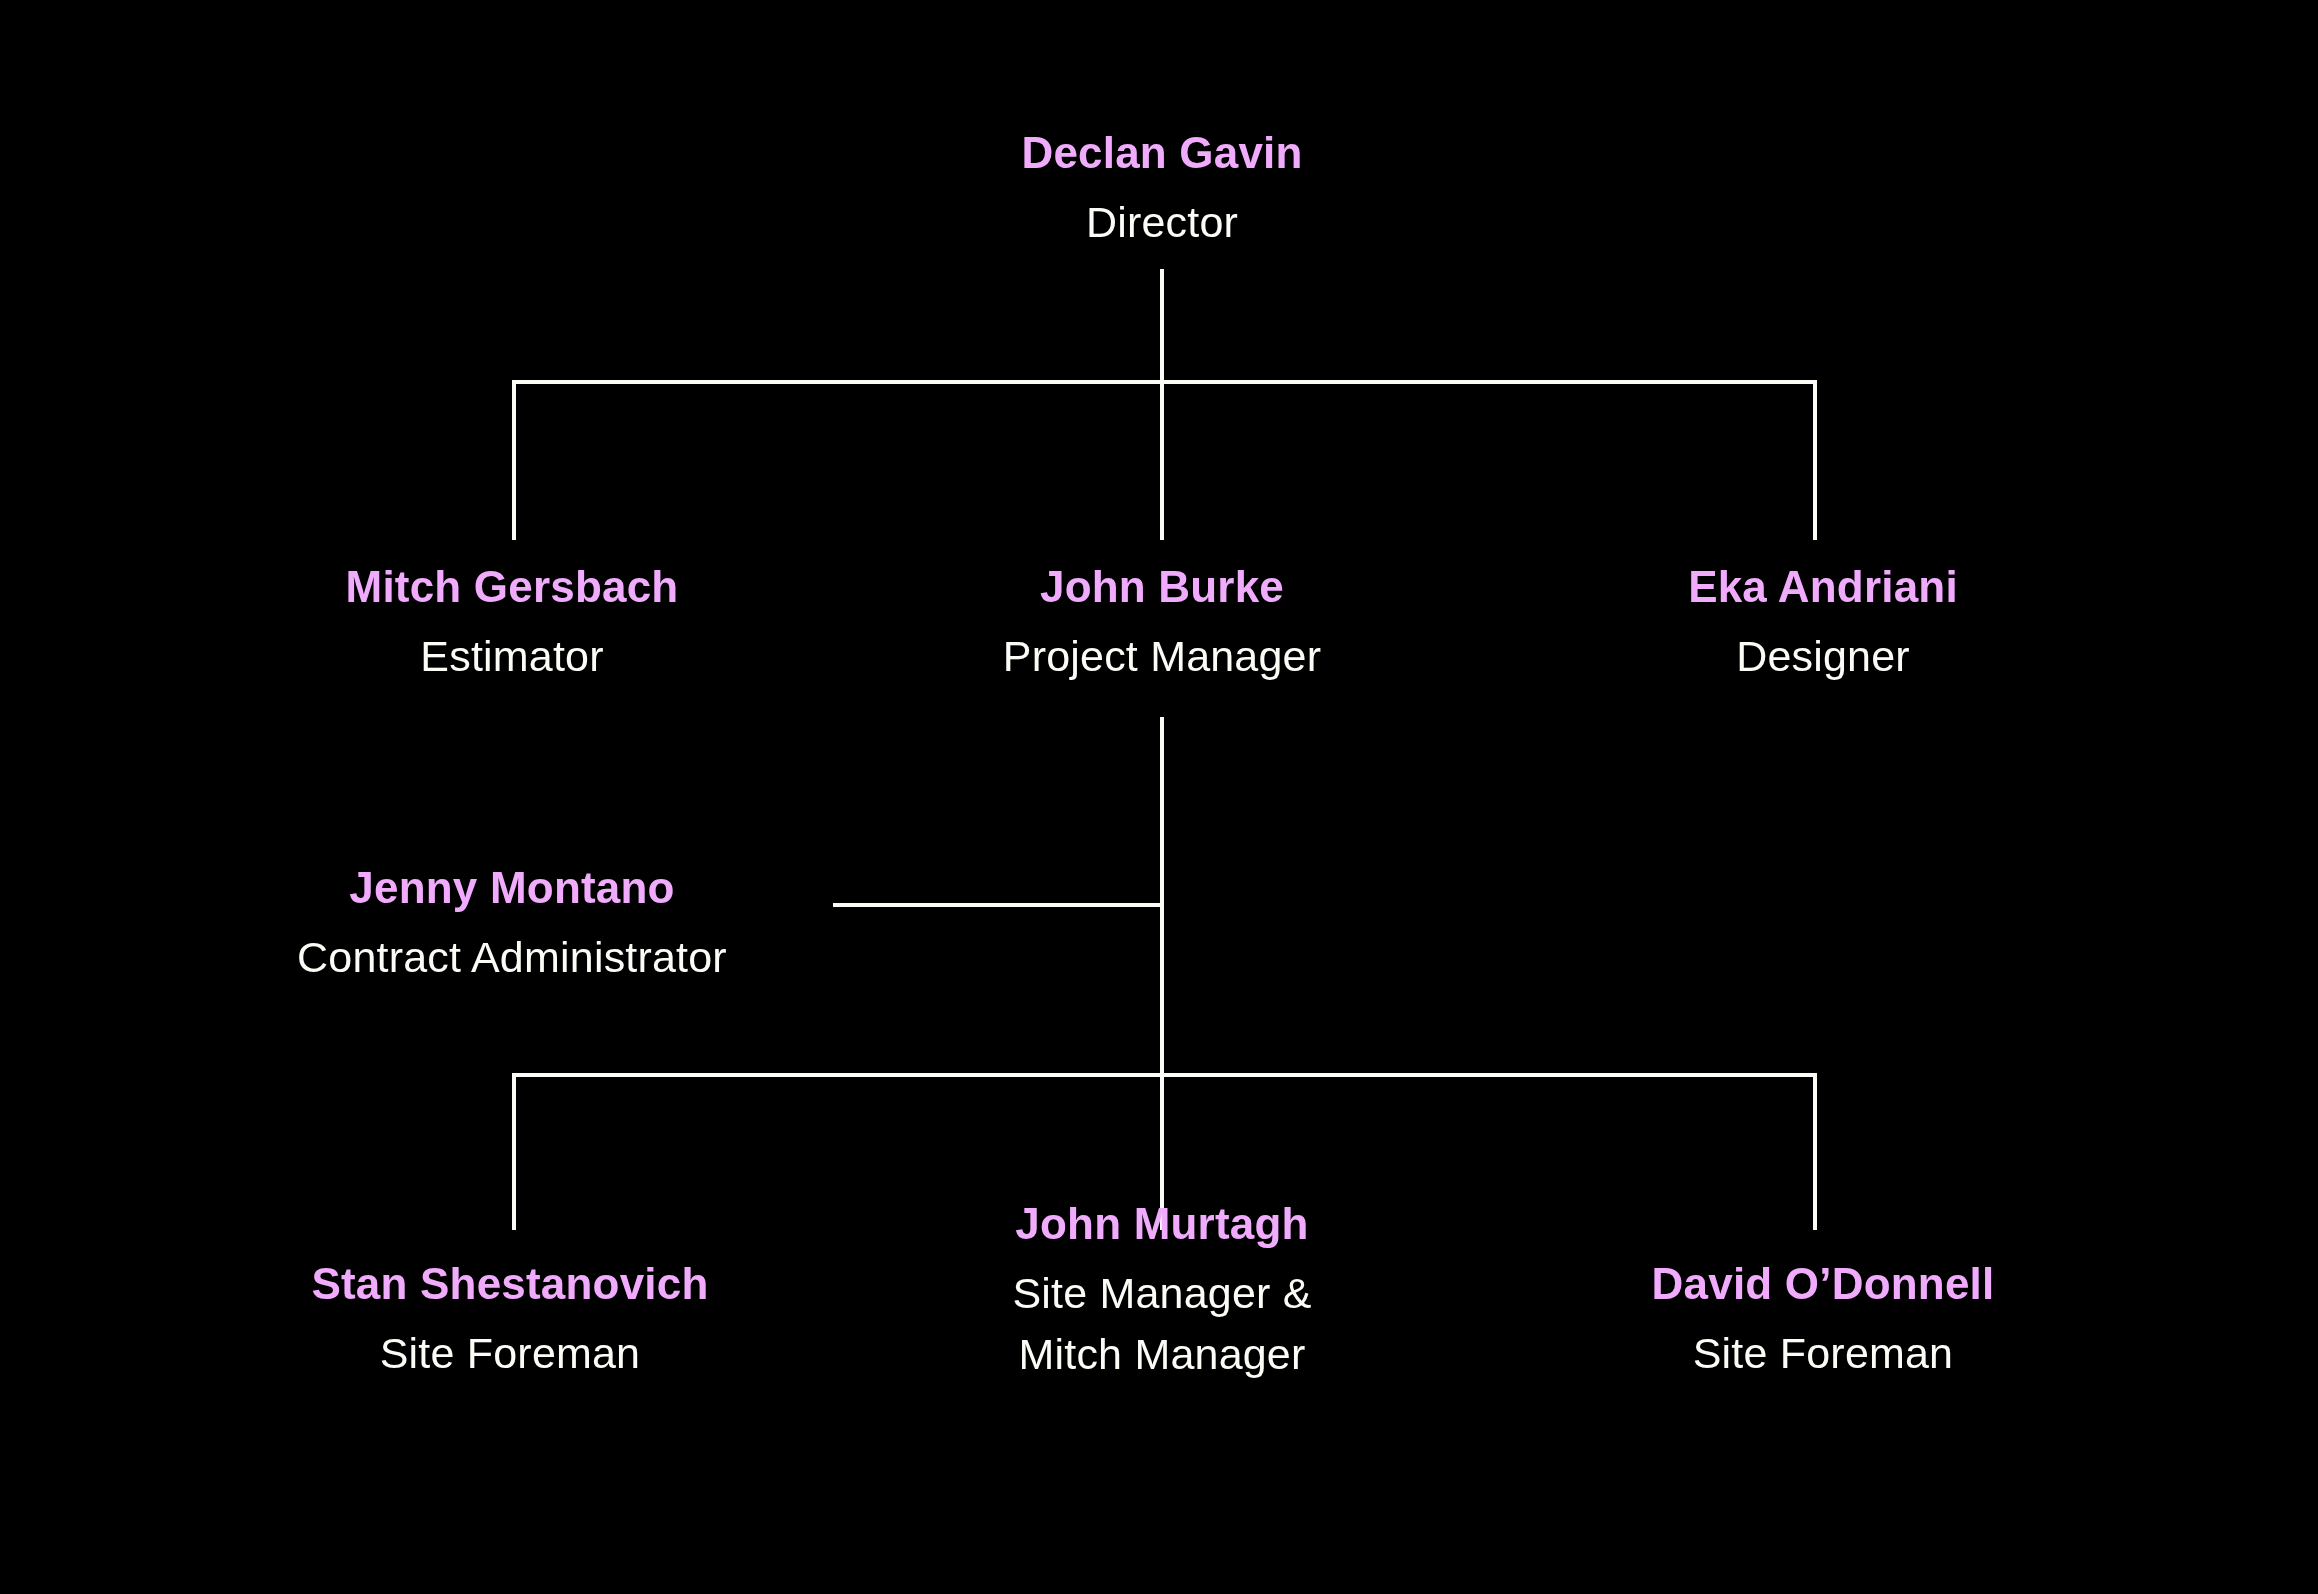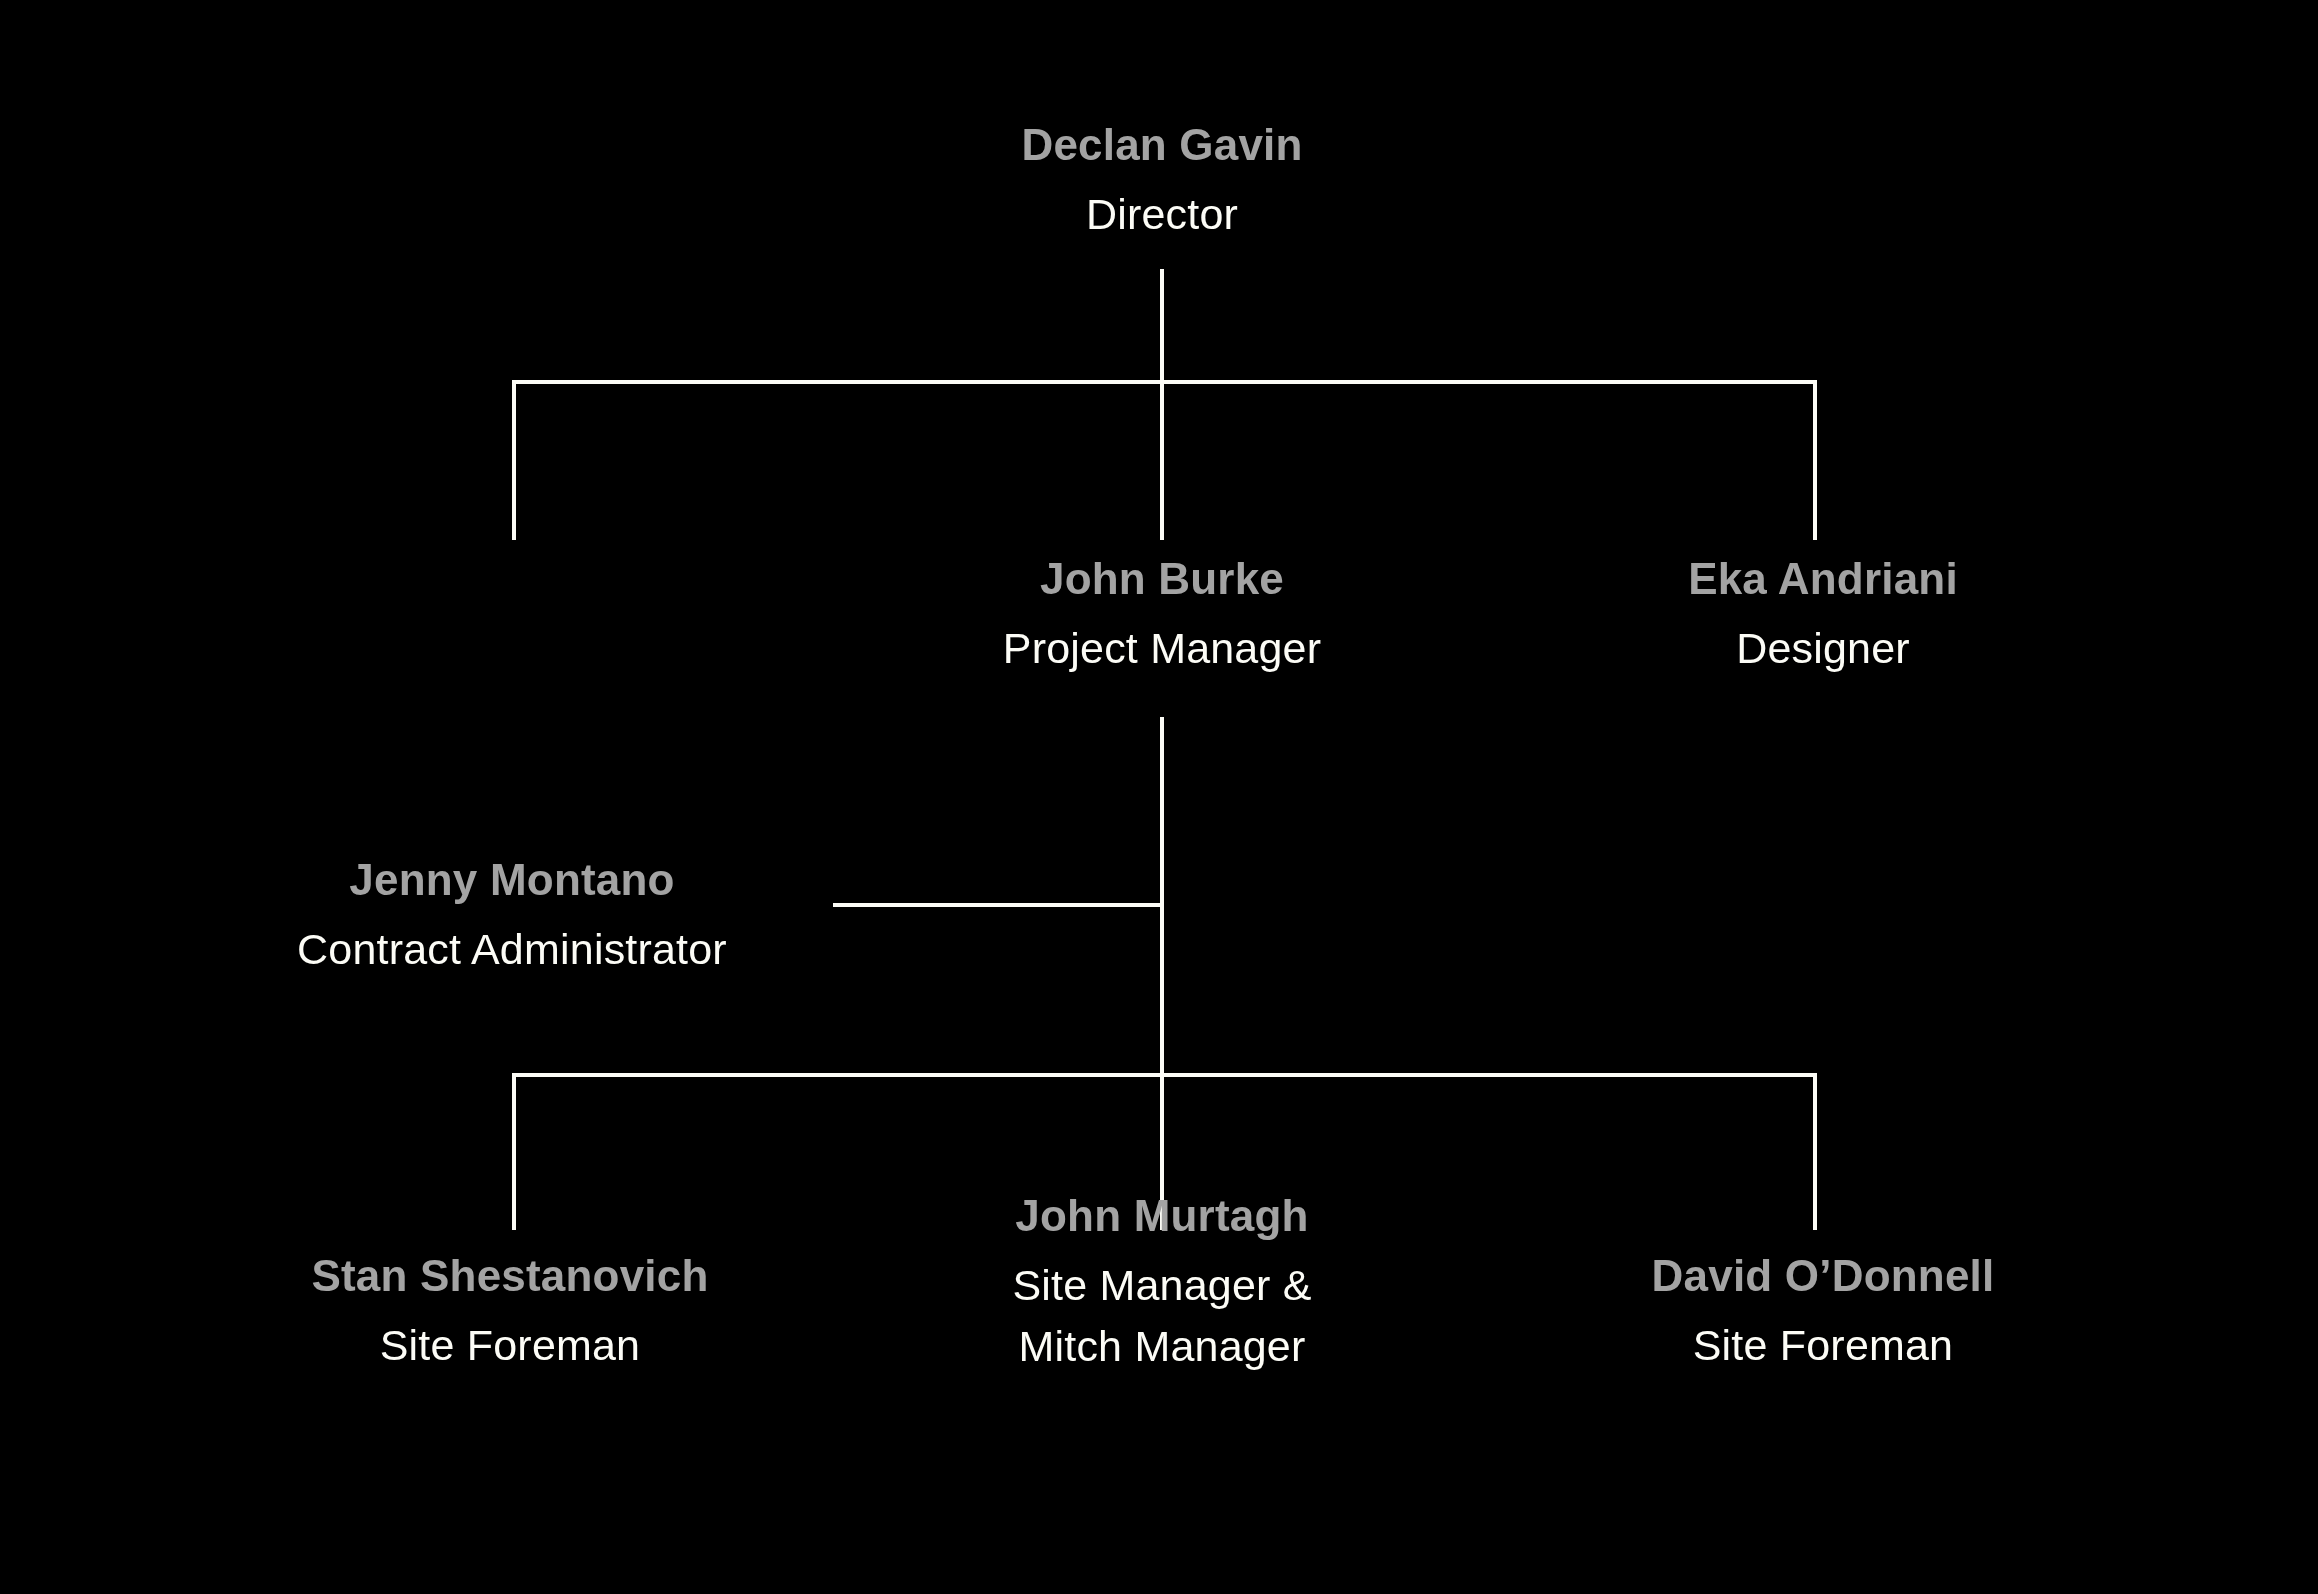--- a/index.html
+++ b/index.html
@@ -28,23 +28,23 @@
     white-space: nowrap;
     line-height: 1.0;
   }
   .node.wrap { white-space: normal; }
 
   .node-name {
     display: block;
     font-size: 44px;
     font-weight: 700;
     letter-spacing: 0.2px;
-    color: #a3a3a3;
+    color: #f0abfc;
     line-height: 1.0;
-    margin: 0;
+    margin: 8px;
     padding: 0;
   }
 
   .node-role {
     display: block;
     font-size: 43px;
     font-weight: 400;
     letter-spacing: 0.2px;
     color: #FCFCF6;
     line-height: 1.28;
@@ -73,20 +73,24 @@
   <div class="line v" style="left:1160px; top:269px; height:115px;"></div>
 
   <div class="line h" style="left:512px; top:380px; width:1305px;"></div>
 
   <div class="line v" style="left:512px; top:380px; height:160px;"></div>
 
   <div class="line v" style="left:1160px; top:380px; height:160px;"></div>
 
   <div class="line v" style="left:1813px; top:380px; height:160px;"></div>
 
+  <div class="node" style="left:512px; top:557px; transform:translateX(-50%); width:705px;">
+    <span class="node-name">Mitch Gersbach</span>
+    <span class="node-role">Estimator</span>
+  </div>
 
   <div class="node" style="left:1162px; top:557px; transform:translateX(-50%); width:705px;text-decoration:underline;">
     <span class="node-name">John Burke</span>
     <span class="node-role">Project Manager</span>
   </div>
 
   <div class="node" style="left:1823px; top:557px; transform:translateX(-50%); width:705px;">
     <span class="node-name">Eka Andriani</span>
     <span class="node-role">Designer</span>
   </div>

